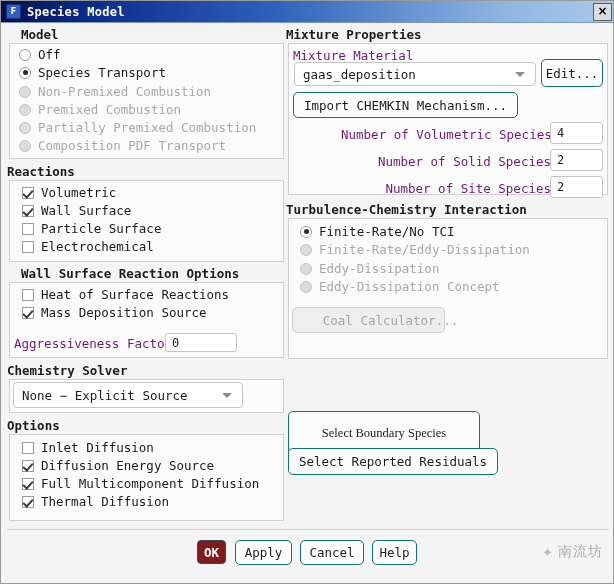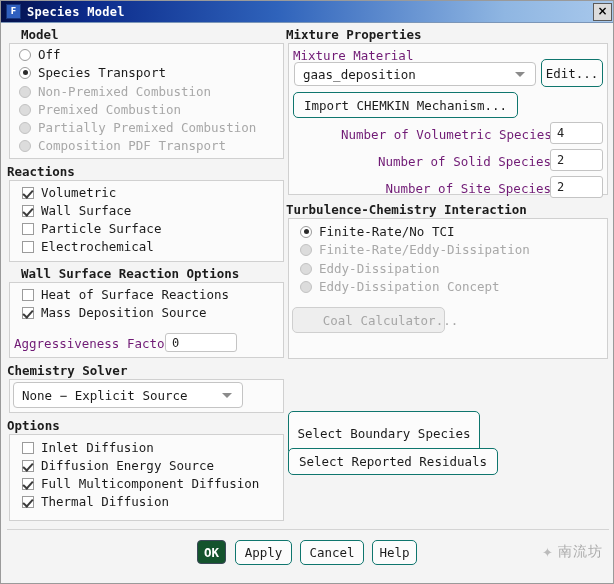--- a/index.html
+++ b/index.html
@@ -196,21 +196,21 @@
     cursor: pointer;
     white-space: nowrap;
   }
   .btn.dis {
     background: #eeeeee;
     border-color: #cfcfcf;
     color: #a6a6a6;
     cursor: default;
   }
   .btn.primary {
-    background: #14532d;
+    background: #7f1d1d;
     border-color: #3b4858;
     color: #ffffff;
     font-weight: bold;
     border-radius: 4px;
   }
 
   .label {
     position: absolute;
     font-size: 12.5px;
     font-family: "DejaVu Sans Mono", monospace;
@@ -383,21 +383,21 @@
     <span class="radio dis"></span>
     <span>Eddy-Dissipation</span>
   </div>
   <div class="row dis" style="left:299px; top:278px;">
     <span class="radio dis"></span>
     <span>Eddy-Dissipation Concept</span>
   </div>
 
   <div class="btn dis" style="left:291px; top:306px; width:153px; height:26px;padding-left:44px;">Coal Calculator...</div>
 
-  <div class="btn" style="left:287px; top:410px; width:192px; height:44px;">Select Boundary Species</div>
+  <div class="btn" style="left:287px; top:410px; width:192px; height:44px;font-family:Liberation Serif, serif;">Select Boundary Species</div>
   <div class="btn" style="left:287px; top:447px; width:210px; height:27px;">Select Reported Residuals</div>
 
   <div class="footer-sep"></div>
 
   <div class="btn primary" style="left:196px; top:539px; width:29px; height:24px;">OK</div>
   <div class="btn" style="left:234px; top:539px; width:57px; height:25px;">Apply</div>
   <div class="btn" style="left:299px; top:539px; width:64px; height:25px;">Cancel</div>
   <div class="btn" style="left:371px; top:539px; width:45px; height:25px;">Help</div>
 
   <div class="watermark">

